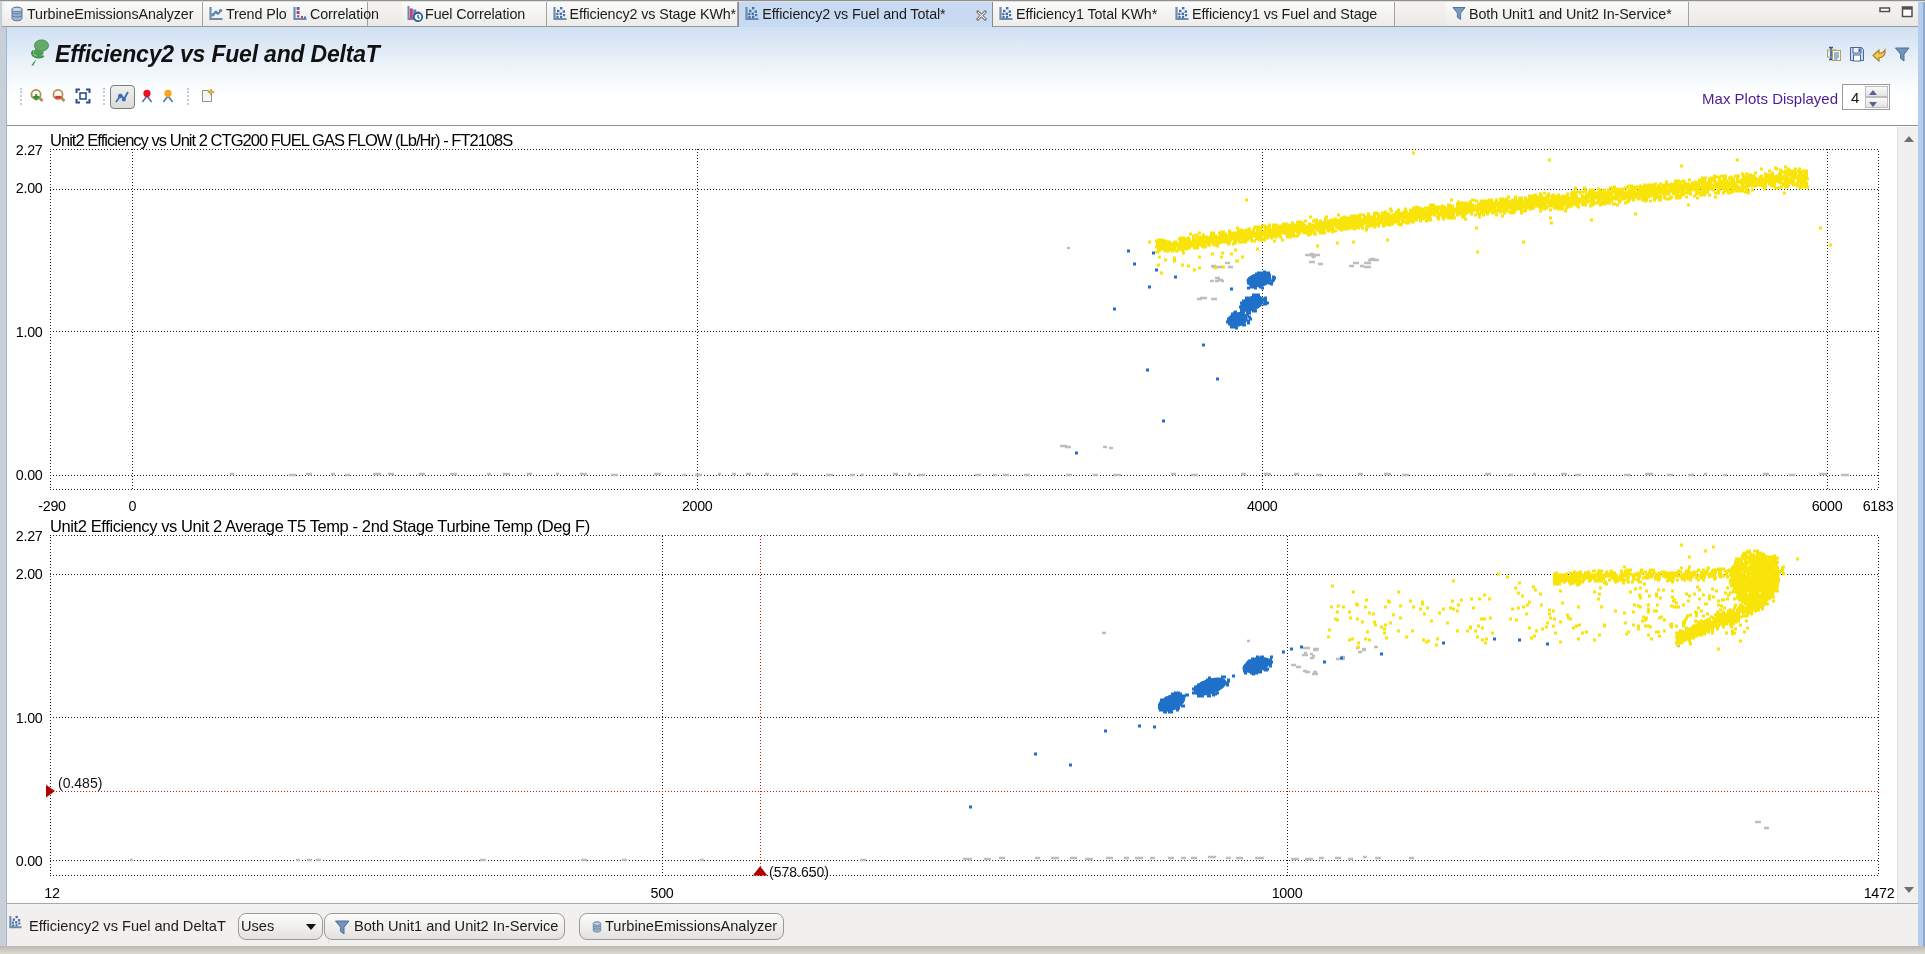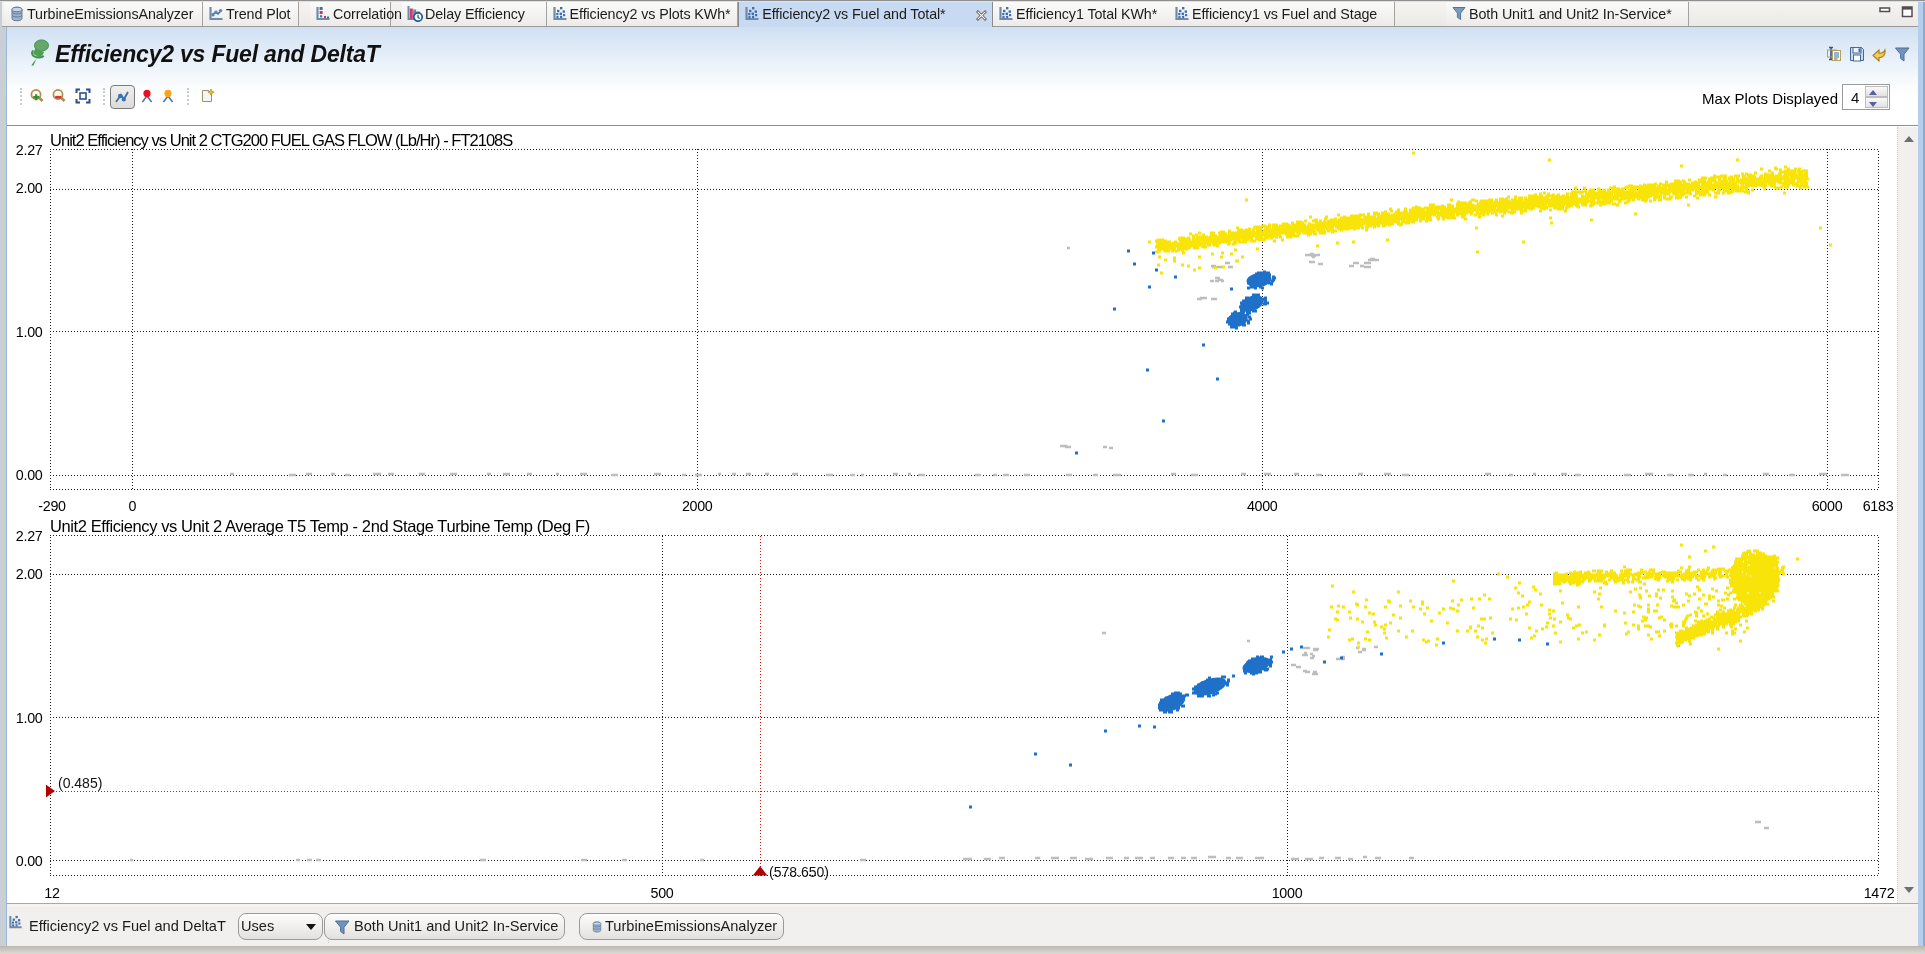--- a/index.html
+++ b/index.html
@@ -14,21 +14,21 @@
 
 #tabbar{left:2px;top:2px;width:1916px;height:25px;background:linear-gradient(#f5f4f2,#ebe9e6);border-bottom:1px solid #9a9a9a}
 .tab{position:absolute;top:0;height:24px;border-right:1px solid #a5a19c;background:linear-gradient(#fbfbfa,#ecebe9);font-size:14.3px;color:#1c1c1c;line-height:25px;letter-spacing:-0.1px;white-space:nowrap}
 .tab .lbl{position:absolute;left:23px;top:0}
 .tab svg{position:absolute;left:5px;top:4px}
 .tabsel{background:#c8daf2;height:26px;border-right:1px solid #8a8a8a;border-left:1px solid #8a8a8a}
 
 #header{left:7px;top:27px;width:1911px;height:99px;background:linear-gradient(180deg,#cfe0f3 0%,#dce8f6 16%,#edf3fa 40%,#fafcfe 60%,#ffffff 72%);border-bottom:1px solid #8f8f8f}
 #title{left:48px;top:14px;font-size:23px;font-weight:bold;font-style:italic;color:#111;letter-spacing:-0.2px}
 .tsep{width:2px;height:17px;border-left:2px dotted #c3cbd4}
-#maxlbl{left:1640px;top:90px;width:198px;font-size:15px;color:#000000;text-align:right}
+#maxlbl{left:1640px;top:90px;width:198px;font-size:15px;color:#4c1d95;text-align:right}
 #spin{left:1842px;top:84px;width:48px;height:26px;background:#fff;border:1px solid #9a9a9a}
 #spin .val{position:absolute;left:8px;top:4px;font-size:15px;color:#111}
 #spinbtns{position:absolute;right:1px;top:1px;width:23px;height:22px}
 .spb{position:absolute;left:0;width:23px;height:11px;background:linear-gradient(#fafafa,#e3e2e0);border:1px solid #bdbdbd}
 .arr{position:absolute;width:0;height:0;border-left:4px solid transparent;border-right:4px solid transparent}
 
 #content{left:7px;top:126px;width:1911px;height:777px;background:#fff}
 #plotsvg{position:absolute;left:0;top:0}
 #sbar{left:1889.5px;top:1px;width:21.5px;height:776px;background:#f1f0ee;border-left:1px dotted #cfcfcf}
 .sarr{position:absolute;left:6px;width:0;height:0;border-left:5px solid transparent;border-right:5px solid transparent}
@@ -63,57 +63,57 @@
       <div class="tab" style="left:201px;width:95.5px">
         <svg width="16" height="16" viewBox="0 0 16 16">
           <path d="M2.5 1v12h12" fill="none" stroke="#6e8ca9" stroke-width="2.2"></path>
           <path d="M4.5 9l3-3 2.5 2 3.5-4" fill="none" stroke="#3f6fae" stroke-width="1.6"></path>
           <circle cx="5" cy="8.7" r="1.7" fill="#5d86b8"></circle>
           <circle cx="8" cy="6.3" r="1.7" fill="#5d86b8"></circle>
           <circle cx="12.5" cy="4.6" r="1.7" fill="#5d86b8"></circle>
         </svg>
         <span class="lbl">Trend Plot</span>
       </div>
-      <div class="tab" style="left:308px;width:81px">
+      <div class="tab" style="left:285px;width:81px">
         <svg width="16" height="16" viewBox="0 0 16 16">
           <path d="M2.5 1v12h12" fill="none" stroke="#6e8ca9" stroke-width="2.2"></path>
           <rect x="4.6" y="1" width="3" height="3" fill="#3f6fae"></rect>
           <rect x="4.6" y="5" width="3" height="3" fill="#c2376d"></rect>
           <rect x="5" y="9.2" width="2.2" height="2.2" fill="#3f6fae"></rect>
           <rect x="9" y="10" width="2" height="2" fill="#c2376d"></rect>
           <rect x="12" y="10.5" width="2" height="2" fill="#3f6fae"></rect>
         </svg>
         <span class="lbl">Correlation</span>
       </div>
       <div class="tab" style="left:400px;width:144.6px">
         <svg width="16" height="16" viewBox="0 0 16 16">
           <path d="M1.5 0v13h10" fill="none" stroke="#6e8ca9" stroke-width="2"></path>
           <rect x="2.8" y="2.5" width="3" height="10" fill="#cc3b72"></rect>
           <rect x="6.2" y="3.5" width="3" height="9" fill="#5d86b8"></rect>
           <rect x="9.6" y="5.5" width="3" height="4" fill="#cc3b72"></rect>
           <circle cx="11" cy="11" r="4.2" fill="#fff" stroke="#1d5d93" stroke-width="1.7"></circle>
           <path d="M11 8.8v2.4l1.6 1.4" fill="none" stroke="#1d5d93" stroke-width="1.3"></path>
         </svg>
-        <span class="lbl">Delay Efficiency</span>
+        <span class="lbl">Fuel Correlation</span>
       </div>
       <div class="tab" style="left:544.6px;width:191.7px">
         <svg width="16" height="16" viewBox="0 0 16 16">
           <path d="M2.5 1v12h12" fill="none" stroke="#6e8ca9" stroke-width="2.2"></path>
           <g fill="#3f6fae">
             <rect x="8" y="1" width="2.4" height="2.4"></rect>
             <rect x="5" y="3.8" width="2.4" height="2.4"></rect>
             <rect x="10.6" y="4.4" width="2.4" height="2.4"></rect>
             <rect x="4.2" y="7" width="2.2" height="2.2"></rect>
             <rect x="7.6" y="6.6" width="2.4" height="2.4"></rect>
             <rect x="11" y="8" width="2.2" height="2.2"></rect>
             <rect x="4.4" y="10" width="2.2" height="2.2"></rect>
             <rect x="8" y="9.8" width="2.2" height="2.2"></rect>
           </g>
         </svg>
-        <span class="lbl">Efficiency2 vs Plots KWh*</span>
+        <span class="lbl">Efficiency2 vs Stage KWh*</span>
       </div>
       <div class="tab tabsel" style="left:736.3px;width:254.7px">
         <svg width="16" height="16" viewBox="0 0 16 16">
           <path d="M2.5 1v12h12" fill="none" stroke="#6e8ca9" stroke-width="2.2"></path>
           <g fill="#3f6fae">
             <rect x="8" y="1" width="2.4" height="2.4"></rect>
             <rect x="5" y="3.8" width="2.4" height="2.4"></rect>
             <rect x="10.6" y="4.4" width="2.4" height="2.4"></rect>
             <rect x="4.2" y="7" width="2.2" height="2.2"></rect>
             <rect x="7.6" y="6.6" width="2.4" height="2.4"></rect>

